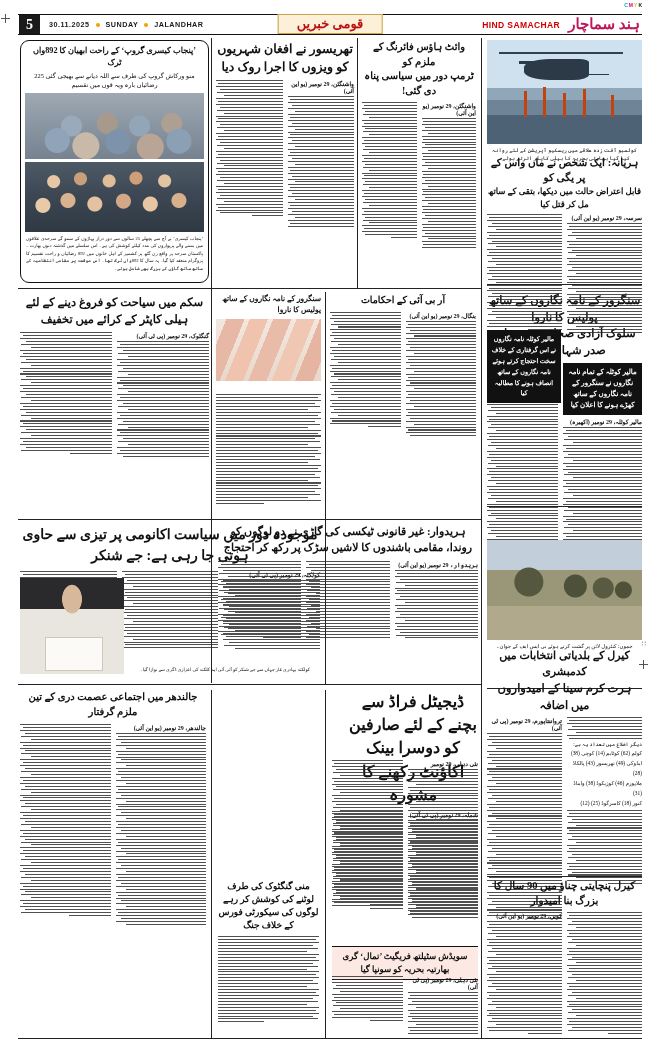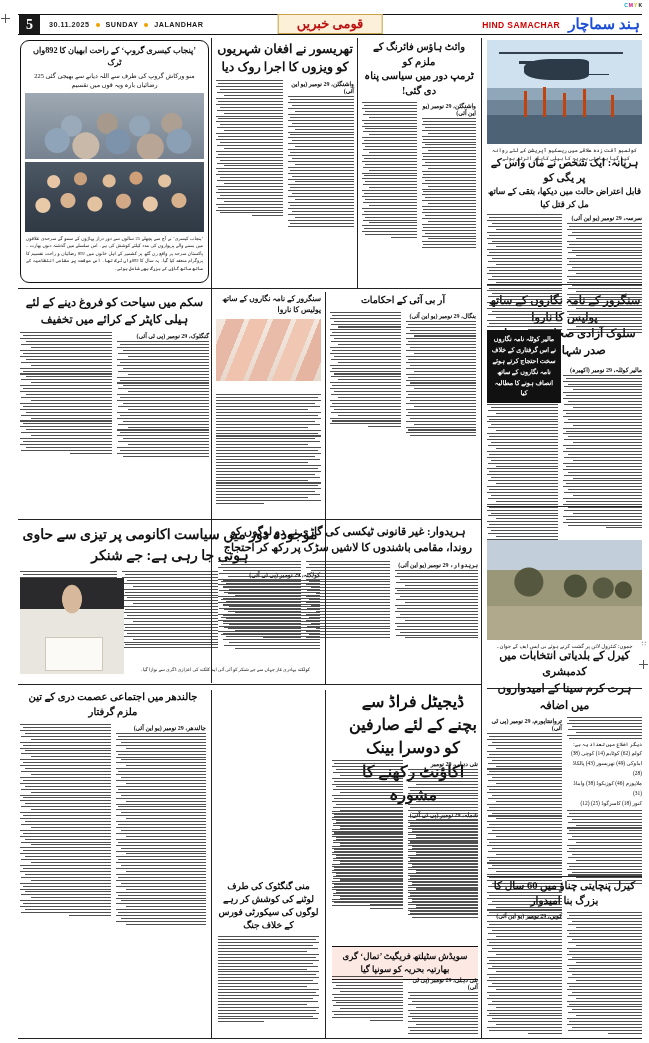--- a/index.html
+++ b/index.html
@@ -63,21 +63,21 @@
     direction: rtl;
     font-family: "Liberation Serif", serif;
     top: -1px;
   }
   .brand-en {
     margin-left: auto; font-size: 8.5px; font-weight: bold;
     color: #d10000; letter-spacing: .4px;
   }
   .brand-ur {
     margin-left: 8px; margin-right: 2px;
-    font-size: 15px; color: #1d4ed8; font-weight: bold;
+    font-size: 15px; color: #be185d; font-weight: bold;
     font-family: "Liberation Serif", serif; direction: rtl;
     line-height: 1;
   }
 
   
   .col { position: absolute; }
   .vrule { position: absolute; width: 0; border-left: .7px solid #222; }
   .hrule { position: absolute; height: 0; border-top: .7px solid #222; }
   .hrule.thick { border-top-width: 1.3px; }
 
@@ -1352,20 +1352,21 @@
         </div>
       </div>
     </div>
   </div>
 
   <div class="col" style="left:487px; top:292px; width:155px;">
     <div class="hl mid" style="font-size:11.5px;">سنگرور کے نامہ نگاروں کے ساتھ پولیس کا ناروا</div>
     <div class="hl mid" style="font-size:11.5px;">سلوک آزادی صحافت پر حملہ: صدر شہاب الدین</div>
     <div style="display:flex; gap:5px; direction:rtl; margin-top:4px;">
       <div style="flex:1.05;">
+        <div class="invert" style="font-size:7px;">مالیر کوٹلہ کے تمام نامہ نگاروں نے سنگرور کے نامہ نگاروں کے ساتھ کھڑے ہونے کا اعلان کیا</div>
         <div class="dateline-ur" style="margin-top:3px;">مالیر کوٹلہ، 29 نومبر (اکھبرہ)</div>
         <div class="body-lines tight last">
           <i></i>
             <i></i>
             <i></i>
             <i></i>
             <i></i>
             <i></i>
             <i></i>
             <i></i>
@@ -1750,21 +1751,21 @@
             <i></i>
             <i></i>
             <i></i>
             <i></i>
         </div>
       </div>
     </div>
   </div>
 
   <div class="col" style="left:487px; top:878px; width:155px; height:158px;">
-    <div class="hl sml" style="font-size:10.5px;">کیرل پنچایتی چناؤ میں 60 سال کا بزرگ بنا امیدوار</div>
+    <div class="hl sml" style="font-size:10.5px;">کیرل پنچایتی چناؤ میں 90 سال کا بزرگ بنا امیدوار</div>
     <div class="subcols" style="margin-top:4px;">
       <div>
         <div class="body-lines tight last">
           <i></i>
             <i></i>
             <i></i>
             <i></i>
             <i></i>
             <i></i>
             <i></i>

